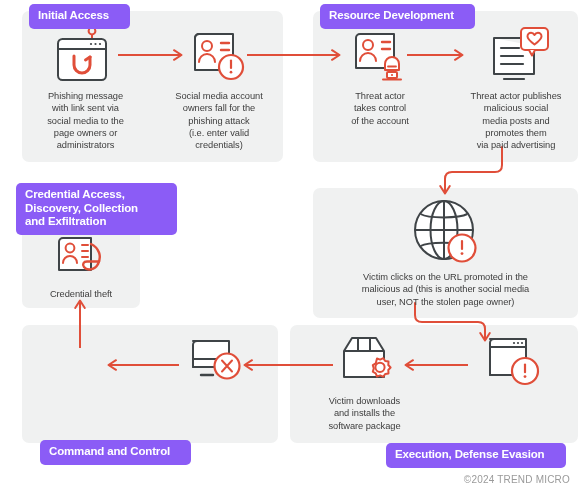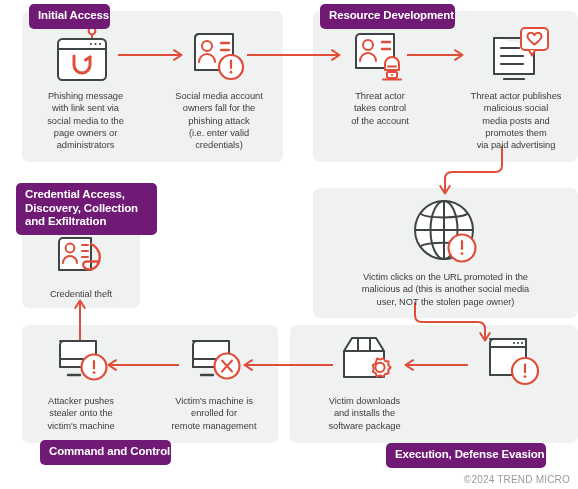--- a/index.html
+++ b/index.html
@@ -16,28 +16,28 @@
   
   .panel{
     position:absolute;
     background:#f0f1f1;
     border-radius:7px;
   }
 
   
   .badge{
     position:absolute;
-    background:#701a75;
+    background:#8b5cf6;
     color:#ffffff;
     border-radius:5px;
     font-weight:bold;
     font-size:11.5px;
     line-height:13.5px;
     letter-spacing:-0.15px;
-    padding:5px 1px 6px 9px;
+    padding:5px 21px 6px 9px;
     white-space:pre-line;
     z-index:6;
   }
 
   
   .node{position:absolute;text-align:center;z-index:4;}
   .node .cap{
     font-size:9.3px;
     line-height:12.3px;
     color:#3d3d3d;
@@ -287,41 +287,22 @@
       <svg width="70" height="54" viewBox="0 0 70 54">
         <path d="M14,8 L50,8 L50,34 L14,34 L14,12 A4,4 0 0 1 18,8 Z" fill="#fff" stroke="#3f4447" stroke-width="2" stroke-linejoin="round"></path>
         <path d="M14,26 L44,26" stroke="#3f4447" stroke-width="2"></path>
         <path d="M14,34 L40,34" stroke="#3f4447" stroke-width="2" stroke-linecap="round"></path>
         <path d="M22,42 L34,42" stroke="#3f4447" stroke-width="2.4" stroke-linecap="round"></path>
         <circle cx="48" cy="33" r="12.5" fill="#fff" stroke="#e04e39" stroke-width="2.2"></circle>
         <path d="M43,27.5 L48,33 L43,38.5" fill="none" stroke="#e04e39" stroke-width="2" stroke-linecap="round" stroke-linejoin="round"></path>
         <path d="M53,27.5 L48,33 L53,38.5" fill="none" stroke="#e04e39" stroke-width="2" stroke-linecap="round" stroke-linejoin="round"></path>
       </svg>
     </span>
-    <div class="cap" style="white-space:pre-line;">Victim's machine is
-enrolled for
-remote management</div>
-  </div>
-
-  <div class="node" style="left:22px;top:333px;width:118px;">
-    <span class="icon">
-      <svg width="70" height="54" viewBox="0 0 70 54">
-        <path d="M14,8 L50,8 L50,34 L14,34 L14,12 A4,4 0 0 1 18,8 Z" fill="#fff" stroke="#3f4447" stroke-width="2" stroke-linejoin="round"></path>
-        <path d="M14,26 L44,26" stroke="#3f4447" stroke-width="2"></path>
-        <path d="M14,34 L40,34" stroke="#3f4447" stroke-width="2" stroke-linecap="round"></path>
-        <path d="M22,42 L34,42" stroke="#3f4447" stroke-width="2.4" stroke-linecap="round"></path>
-        <circle cx="48" cy="34" r="12.5" fill="#fff" stroke="#e04e39" stroke-width="2.2"></circle>
-        <path d="M48,28 L48,35.4" stroke="#e04e39" stroke-width="2.2" stroke-linecap="round"></path>
-        <circle cx="48" cy="39.6" r="1.4" fill="#e04e39"></circle>
-      </svg>
-    </span>
-    <div class="cap" style="white-space:pre-line;">Attacker pushes
-stealer onto the
-victim's machine</div>
-  </div>
+  </div>
+
 
   <div class="node" style="left:22px;top:234px;width:118px;">
     <span class="icon">
       <svg width="72" height="46" viewBox="0 0 72 46">
         <path d="M46,4 L46,36 L14,36 L14,8 A4,4 0 0 1 18,4 Z" fill="#fff" stroke="#3f4447" stroke-width="2" stroke-linejoin="round"></path>
         <circle cx="25" cy="14" r="4.4" fill="none" stroke="#e04e39" stroke-width="2"></circle>
         <path d="M18,29 A7,7 0 0 1 32,29" fill="none" stroke="#e04e39" stroke-width="2" stroke-linecap="round"></path>
         <path d="M37,11 L43,11" stroke="#e04e39" stroke-width="2" stroke-linecap="round"></path>
         <path d="M37,17 L43,17" stroke="#e04e39" stroke-width="2" stroke-linecap="round"></path>
         <path d="M37,23 L43,23" stroke="#e04e39" stroke-width="2" stroke-linecap="round"></path>

